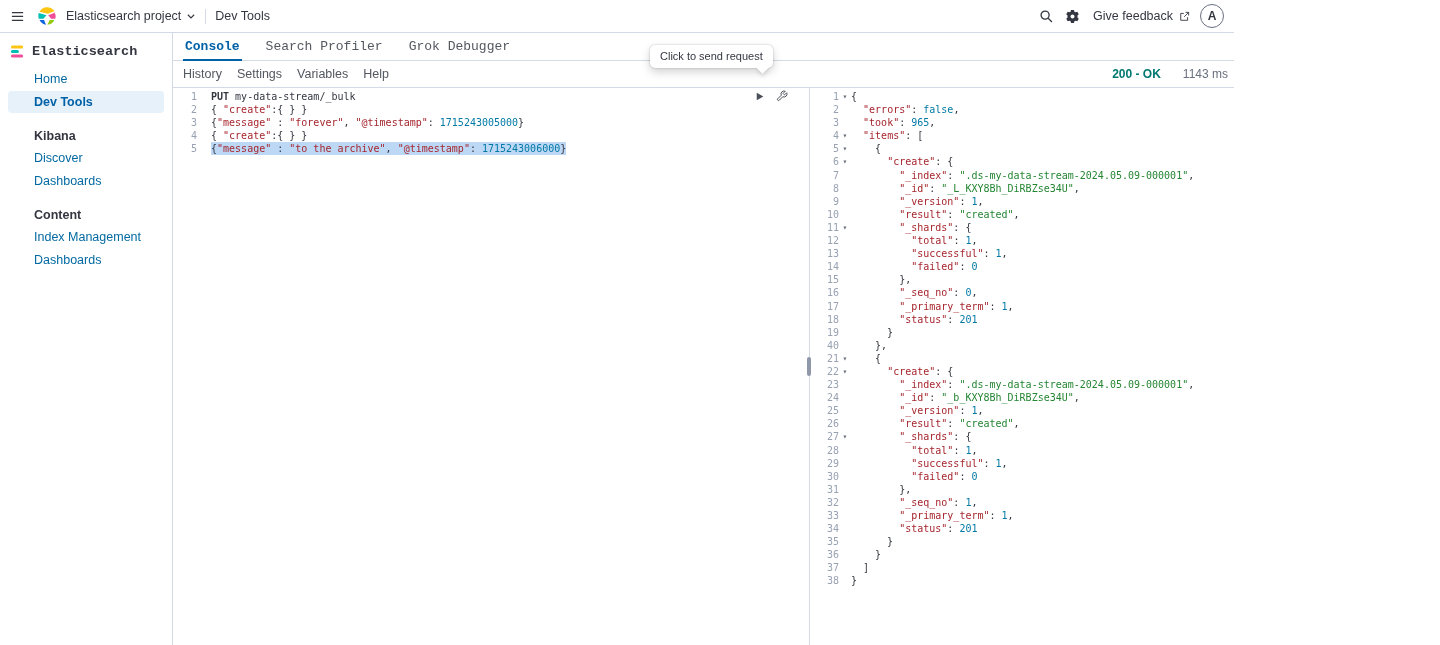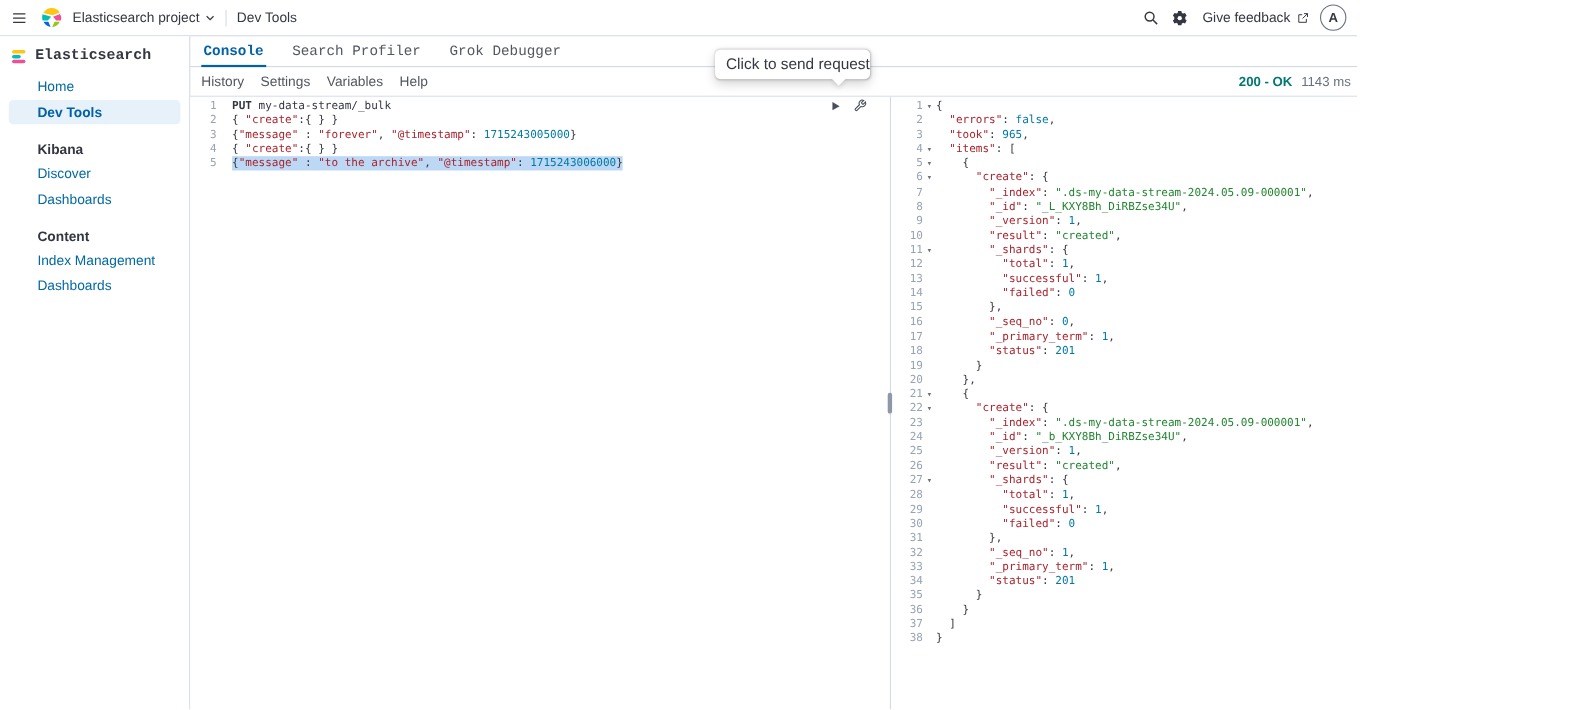--- a/index.html
+++ b/index.html
@@ -45,21 +45,21 @@
   .tab-bar { flex:0 0 28px; border-bottom:1px solid var(--border,#d3dae6);
     display:flex; align-items:stretch; padding-left:10px; }
   .tab { padding:0 2px; margin-right:22px; display:flex; align-items:center; font-size:13px;
     color:#53575f; background:none; border:none; border-bottom:2px solid transparent; margin-bottom:-1px;
     cursor:pointer; font-family:Liberation Mono, monospace; }
   .tab.active { color:var(--accent-blue,#0061a6); border-bottom-color:var(--accent-blue,#0061a6); font-weight:600; }
 
   .console-toolbar { flex:0 0 27px; border-bottom:1px solid var(--border,#d3dae6);
     display:flex; align-items:center; padding:0 4px 0 10px; gap:15px; }
   .toolbar-link { font-size:12.5px; color:#53575f; background:none; border:none; cursor:pointer; font-family:inherit; padding:0; }
-  .toolbar-status { margin-left:auto; display:flex; align-items:center; gap:8px; padding-right:2px;text-align:center; }
+  .toolbar-status { margin-left:auto; display:flex; align-items:center; gap:22px; padding-right:2px;text-align:center; }
   .status-ok { font-size:12px; font-weight:600; color:var(--status-success,#007871); }
   .status-time { font-size:12px; color:#69707d; }
 
   
   .editor-split { flex:1; min-height:0; display:flex; position:relative; background:#fff; }
   .pane { overflow:hidden; font-family:"DejaVu Sans Mono","Liberation Mono",monospace;
     font-size:10px; line-height:13.1px; }
   .pane-left { flex:0 0 632px; width:632px; position:relative; }
   .pane-right { flex:1; position:relative; }
   .code-lines { padding-top:2px; }
@@ -80,21 +80,21 @@
   .editor-actions { position:absolute; top:1px; right:16px; display:flex; gap:7px; z-index:5; }
   .editor-actions button { width:15px; height:14px; display:flex; align-items:center; justify-content:center;
     background:none; border:none; cursor:pointer; color:#4a4f59; padding:0; }
 
   .resizer { flex:0 0 8px; position:relative; cursor:col-resize; display:flex; align-items:center; justify-content:center; }
   .resizer::before { content:''; position:absolute; left:50%; top:0; bottom:0; width:1px; background:var(--border,#d3dae6); }
   .grip { position:relative; width:4px; height:19px; border-radius:2px; background:#8e98a8; z-index:2; }
 
   
   .tooltip { position:absolute; left:477px; top:12px; z-index:20; background:#fff; border-radius:5px;
-    padding:5px 0 6px 10px; font-size:14px; color:#343741;
+    padding:5px 10px 6px 10px; font-size:11px; color:#343741;
     box-shadow:0 4px 10px rgba(0,0,0,.18), 0 0 2px rgba(0,0,0,.25);text-align:right; }
   .tooltip::after { content:''; position:absolute; bottom:-4px; left:108px; width:9px; height:9px;
     background:#fff; transform:rotate(45deg); box-shadow:2px 2px 4px rgba(0,0,0,.10); }
 </style>
 </head>
 <body>
 
 <div class="app">
 
   <header class="top-bar">
@@ -336,21 +336,21 @@
                 <span class="ln">18</span>
                 <span class="fold"></span>
                 <span class="code">        <span class="tk-key">"status"</span>: <span class="tk-num">201</span></span>
               </div>
               <div class="code-line">
                 <span class="ln">19</span>
                 <span class="fold"></span>
                 <span class="code">      }</span>
               </div>
               <div class="code-line">
-                <span class="ln">20</span>
+                <span class="ln">40</span>
                 <span class="fold"></span>
                 <span class="code">    },</span>
               </div>
               <div class="code-line">
                 <span class="ln">21</span>
                 <span class="fold">▾</span>
                 <span class="code">    {</span>
               </div>
               <div class="code-line">
                 <span class="ln">22</span>

